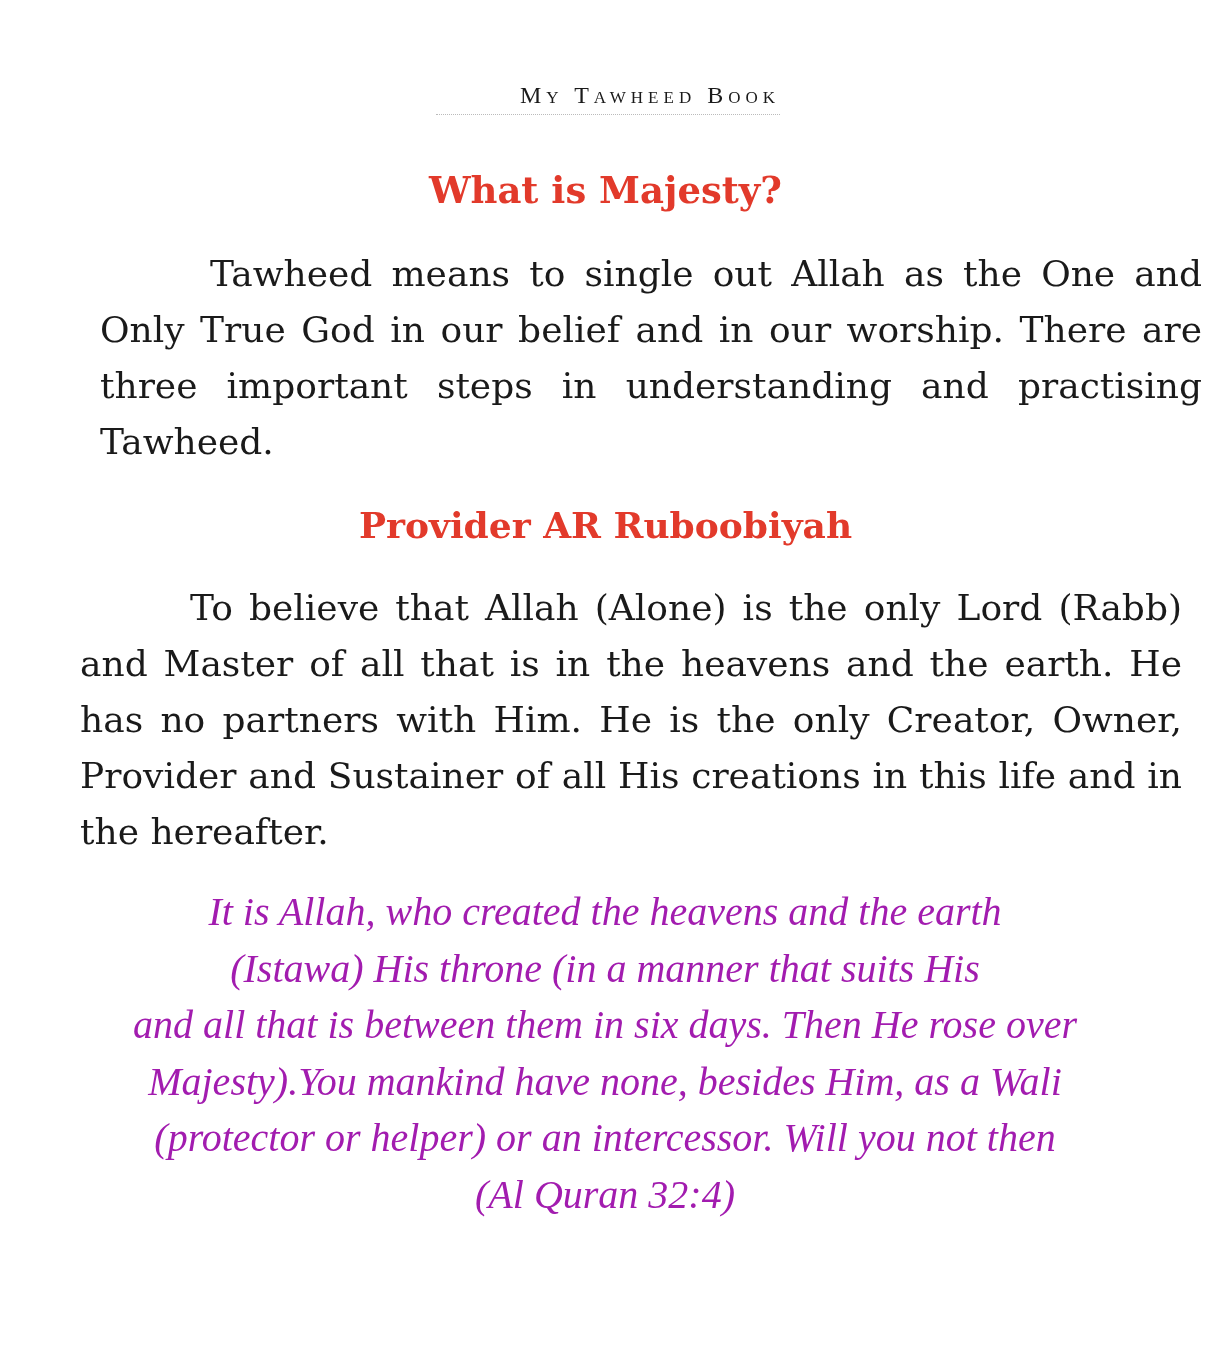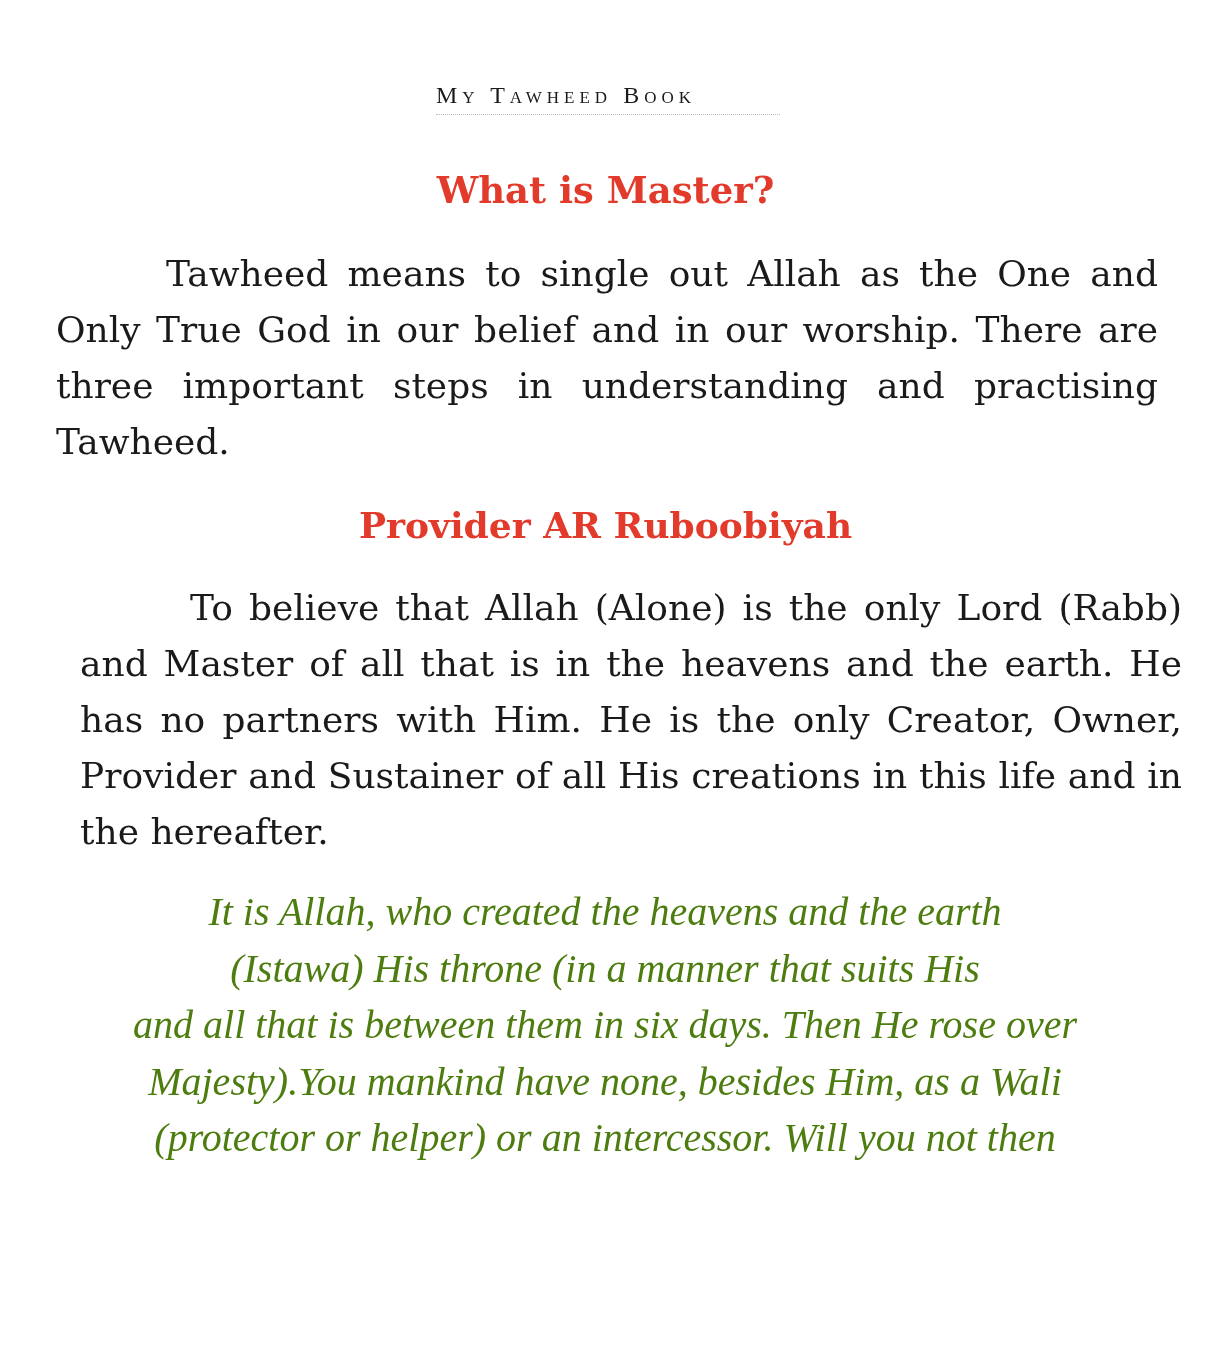--- a/index.html
+++ b/index.html
@@ -1,38 +1,39 @@
 <!DOCTYPE html>
 <html><head>
 <meta charset="utf-8">
 <style>
   html, body { margin: 0; padding: 0; background: #ffffff; }
   body { width: 1211px; height: 1348px; position: relative; overflow: hidden; font-family: "DejaVu Serif", "Liberation Serif", serif; }
-  .running-head { position: absolute; top: 82px; left: 436px; width: 344px; text-align: left; font-family: "Liberation Serif", serif; font-size: 24px; letter-spacing: 5px; color: #1a1a1a; font-variant: small-caps; }
+  .running-head { position: absolute; top: 82px; left: 436px; width: 344px; text-align: right; font-family: "Liberation Serif", serif; font-size: 24px; letter-spacing: 5px; color: #1a1a1a; font-variant: small-caps; }
   .running-rule { position: absolute; top: 114px; left: 436px; width: 344px; border-top: 1px dotted #bbbbbb; }
   .heading { position: absolute; left: 0; width: 1211px; text-align: center; font-family: "DejaVu Serif", serif; font-weight: bold; color: #e23a2b; }
   .h1 { top: 168px; font-size: 37px; }
   .h2 { top: 504px; font-size: 36px; }
   .para { position: absolute; left: 56px; width: 1102px; font-family: "DejaVu Serif", serif; font-size: 36px; line-height: 56px; color: #1a1a1a; text-align: justify; text-align-last: left; }
-  .p1 { top: 246px; }
+  .p1 { top: 246px; margin-left: 44px; }
   .p2 { top: 580px; margin-left: 24px; }
   .indent { display: inline-block; width: 110px; }
-  .quote { position: absolute; top: 884px; left: 50px; width: 1110px; text-align: center; font-family: "Liberation Serif", serif; font-style: italic; font-size: 40px; line-height: 56.5px; color: #4d7c0f; }
+  .quote { position: absolute; top: 884px; left: 50px; width: 1110px; text-align: center; font-family: "Liberation Serif", serif; font-style: italic; font-size: 40px; line-height: 56.5px; color: #a21caf; }
 </style>
 </head>
 <body>
 
 <div class="running-head">My Tawheed Book</div>
 <div class="running-rule"></div>
 
-<div class="heading h1">What is Master?</div>
+<div class="heading h1">What is Majesty?</div>
 <div class="para p1"><span class="indent"></span><span>Tawheed means to single out Allah as the One and Only True God in our belief and in our worship. There are three important steps in understanding and practising Tawheed.</span></div>
 
 <div class="heading h2">Provider AR Ruboobiyah</div>
 <div class="para p2"><span class="indent"></span><span>To believe that Allah (Alone) is the only Lord (Rabb) and Master of all that is in the heavens and the earth. He has no partners with Him. He is the only Creator, Owner, Provider and Sustainer of all His creations in this life and in the hereafter.</span></div>
 
 <div class="quote">
   <div>It is Allah, who created the heavens and the earth</div>
   <div>(Istawa) His throne (in a manner that suits His</div>
   <div>and all that is between them in six days. Then He rose over</div>
   <div>Majesty).You mankind have none, besides Him, as a Wali</div>
   <div>(protector or helper) or an intercessor. Will you not then</div>
+  <div>(Al Quran 32:4)</div>
 </div>
 
 </body></html>

